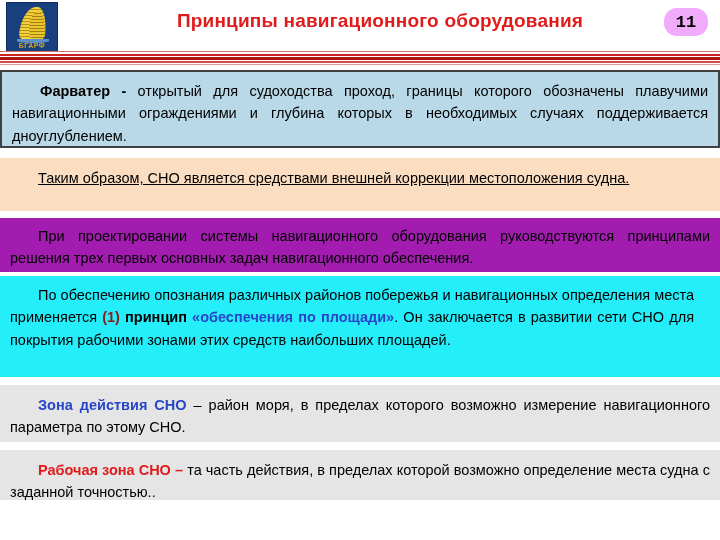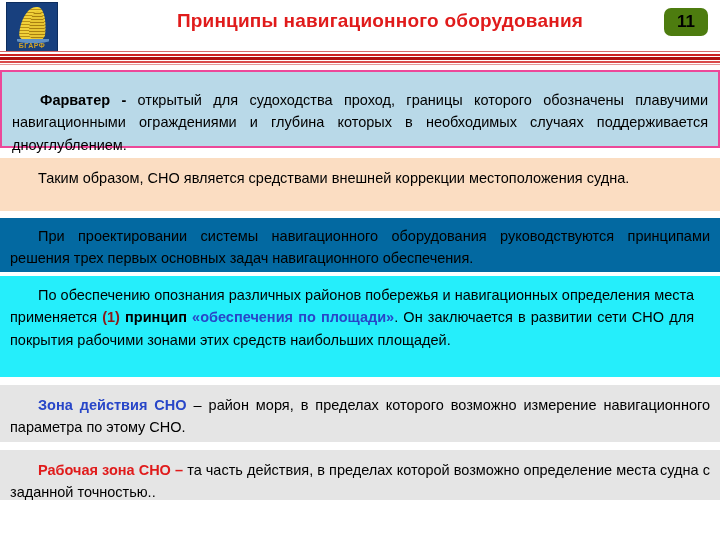--- a/index.html
+++ b/index.html
@@ -99,28 +99,29 @@
     font-family: "Liberation Sans", sans-serif;
     letter-spacing: 0.2px;
     white-space: nowrap;
   }
   .page-badge {
     position: absolute;
     right: 12px;
     top: 8px;
     width: 44px;
     height: 28px;
-    background: #4d7c0f;
+    background: #f0abfc;
     color: #000000;
     font-size: 17px;
     font-weight: bold;
     display: flex;
     align-items: center;
     justify-content: center;
-    border-radius: 7px;
+    border-radius: 13px;
+    font-family: Liberation Mono, monospace;
   }
 
   
   .divider {
     position: absolute;
     left: 0;
     top: 49px;
     width: 720px;
     height: 19px;
   }
@@ -151,35 +152,36 @@
     text-align: justify;
     font-family: "Liberation Sans", sans-serif;
   }
   .block p {
     margin: 0;
     text-indent: 28px;
   }
 
   .blk-fairway {
     background: #b9d9e8;
-    border: 2px solid #ec4899;
-    padding: 17px 10px 8px 10px;
+    border: 2px solid #404040;
+    padding: 8px 10px 8px 10px;
     height: 78px;
   }
   .gap-a { height: 10px; background: #ffffff; }
 
   .blk-thus {
     background: #fbddc2;
     padding: 9px 10px 10px 10px;
     height: 53px;
+    text-decoration: underline;
   }
   .gap-b { height: 7px; background: #ffffff; }
 
   .blk-design {
-    background: #0369a1;
+    background: #a21caf;
     padding: 7px 10px 6px 10px;
     height: 54px;
   }
   .gap-c { height: 4px; background: #ffffff; }
 
   .blk-area {
     background: #25eefb;
     padding: 8px 26px 6px 10px;
     height: 101px;
   }

